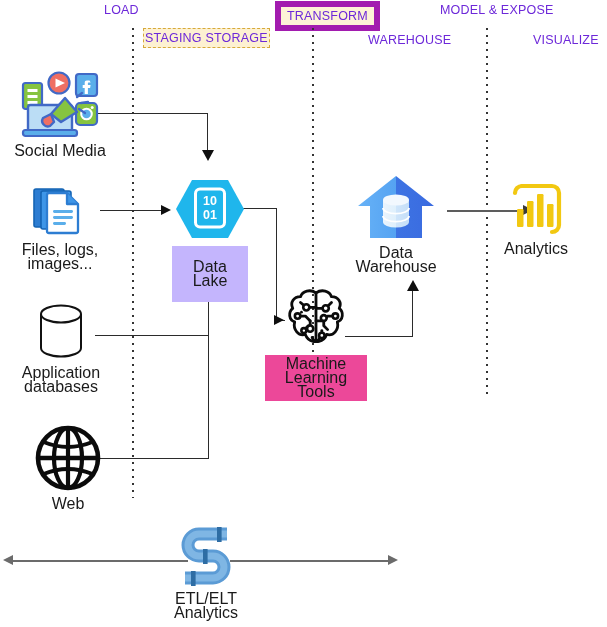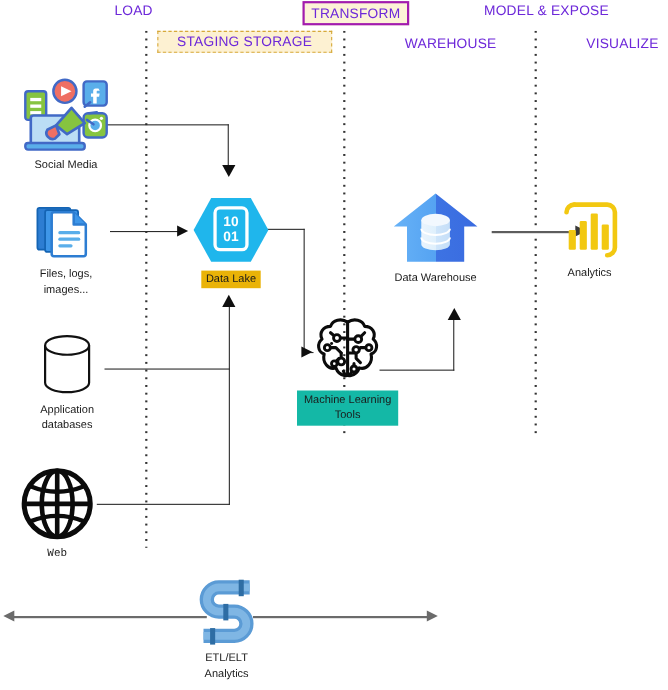--- a/index.html
+++ b/index.html
@@ -17,49 +17,49 @@
   }
   
   .zone-label{
     position:absolute;
     font-size:12.5px;
     letter-spacing:.2px;
     color:#6d28d9;
     white-space:nowrap;
   }
   .zone-label.boxed{
-    border:2px solid #a21caf;
+    border:6px solid #a21caf;
     background:#fdf3d7;
     padding:2px 6px;
   }
   .zone-label.dashedbox{
     border:1px dashed #d6a93a;
     background:#fdf1d2;
-    padding:2px 17px;
+    padding:2px 1px;
   }
   
   .divider{
     position:absolute;
     width:2px;
     background-image:linear-gradient(to bottom,#333 0 2px,rgba(0,0,0,0) 2px 7px);
     background-size:2px 7px;
     background-repeat:repeat-y;
   }
   
   .node{position:absolute;display:flex;flex-direction:column;align-items:center;}
   .node .cap{
     margin-top:6px;
-    font-size:10px;
+    font-size:16px;
     line-height:14px;
     text-align:center;
     color:#1a1a1a;
     white-space:pre-line;
   }
-  .cap.hl{background:#eab308;padding:1px 4px;}
-  .cap.hl2{background:#14b8a6;padding:2px 6px;}
+  .cap.hl{background:#c4b5fd;padding:14px 4px;}
+  .cap.hl2{background:#ec4899;padding:2px 6px;}
   
   .ln-h{position:absolute;height:1.4px;background:#2b2b2b;}
   .ln-v{position:absolute;width:1.4px;background:#2b2b2b;}
   .ln-h.grey{background:#5d5d5d;height:2px;}
   .arrow{position:absolute;width:0;height:0;}
   .arr-down{border-left:6px solid transparent;border-right:6px solid transparent;border-top:11px solid #0f0f0f;}
   .arr-up{border-left:6px solid transparent;border-right:6px solid transparent;border-bottom:11px solid #0f0f0f;}
   .arr-right{border-top:5.5px solid transparent;border-bottom:5.5px solid transparent;border-left:10px solid #0f0f0f;}
   .arr-right.grey{border-left-color:#3a3a3a;}
   .arr-left{border-top:5.5px solid transparent;border-bottom:5.5px solid transparent;border-right:10px solid #6b6b6b;}
@@ -162,21 +162,21 @@
     <span>
       <svg width="52" height="58" viewBox="0 0 52 58">
         <path d="M6 12 v34 a20 8.5 0 0 0 40 0 V12" fill="#ffffff" stroke="#111" stroke-width="2"></path>
         <ellipse cx="26" cy="12" rx="20" ry="8.5" fill="#ffffff" stroke="#111" stroke-width="2"></ellipse>
       </svg>
     </span>
     <span class="cap">Application
 databases</span>
   </div>
 
-  <div class="node" style="left:16px; top:425px; width:72px;font-family:Liberation Mono, monospace;">
+  <div class="node" style="left:32px; top:425px; width:72px;">
     <span>
       <svg width="66" height="66" viewBox="0 0 66 66">
         <circle cx="33" cy="33" r="30" fill="none" stroke="#0b0b0b" stroke-width="4.6"></circle>
         <ellipse cx="33" cy="33" rx="14" ry="30" fill="none" stroke="#0b0b0b" stroke-width="4.2"></ellipse>
         <line x1="33" y1="3" x2="33" y2="63" stroke="#0b0b0b" stroke-width="4.2"></line>
         <line x1="3" y1="33" x2="63" y2="33" stroke="#0b0b0b" stroke-width="4.4"></line>
         <path d="M8.6 17 q24.4 10 48.8 0" fill="none" stroke="#0b0b0b" stroke-width="4"></path>
         <path d="M8.6 49 q24.4 -10 48.8 0" fill="none" stroke="#0b0b0b" stroke-width="4"></path>
       </svg>
     </span>

